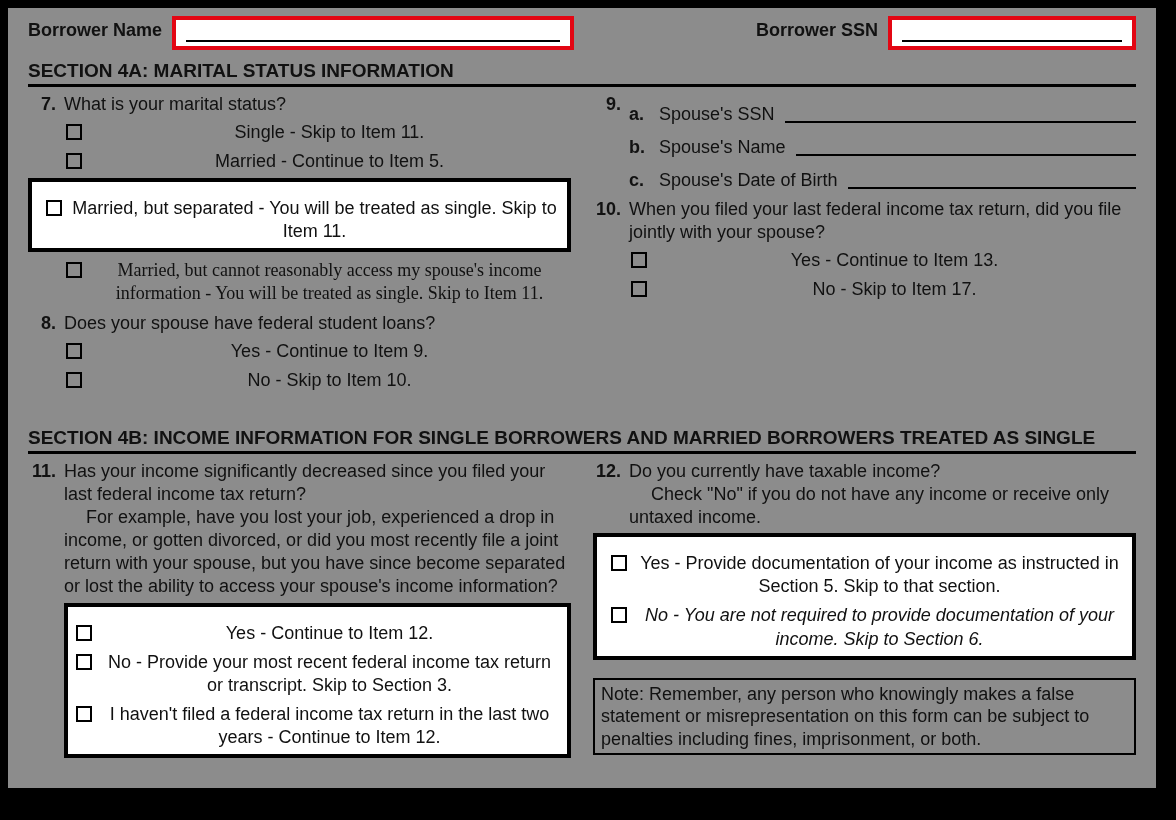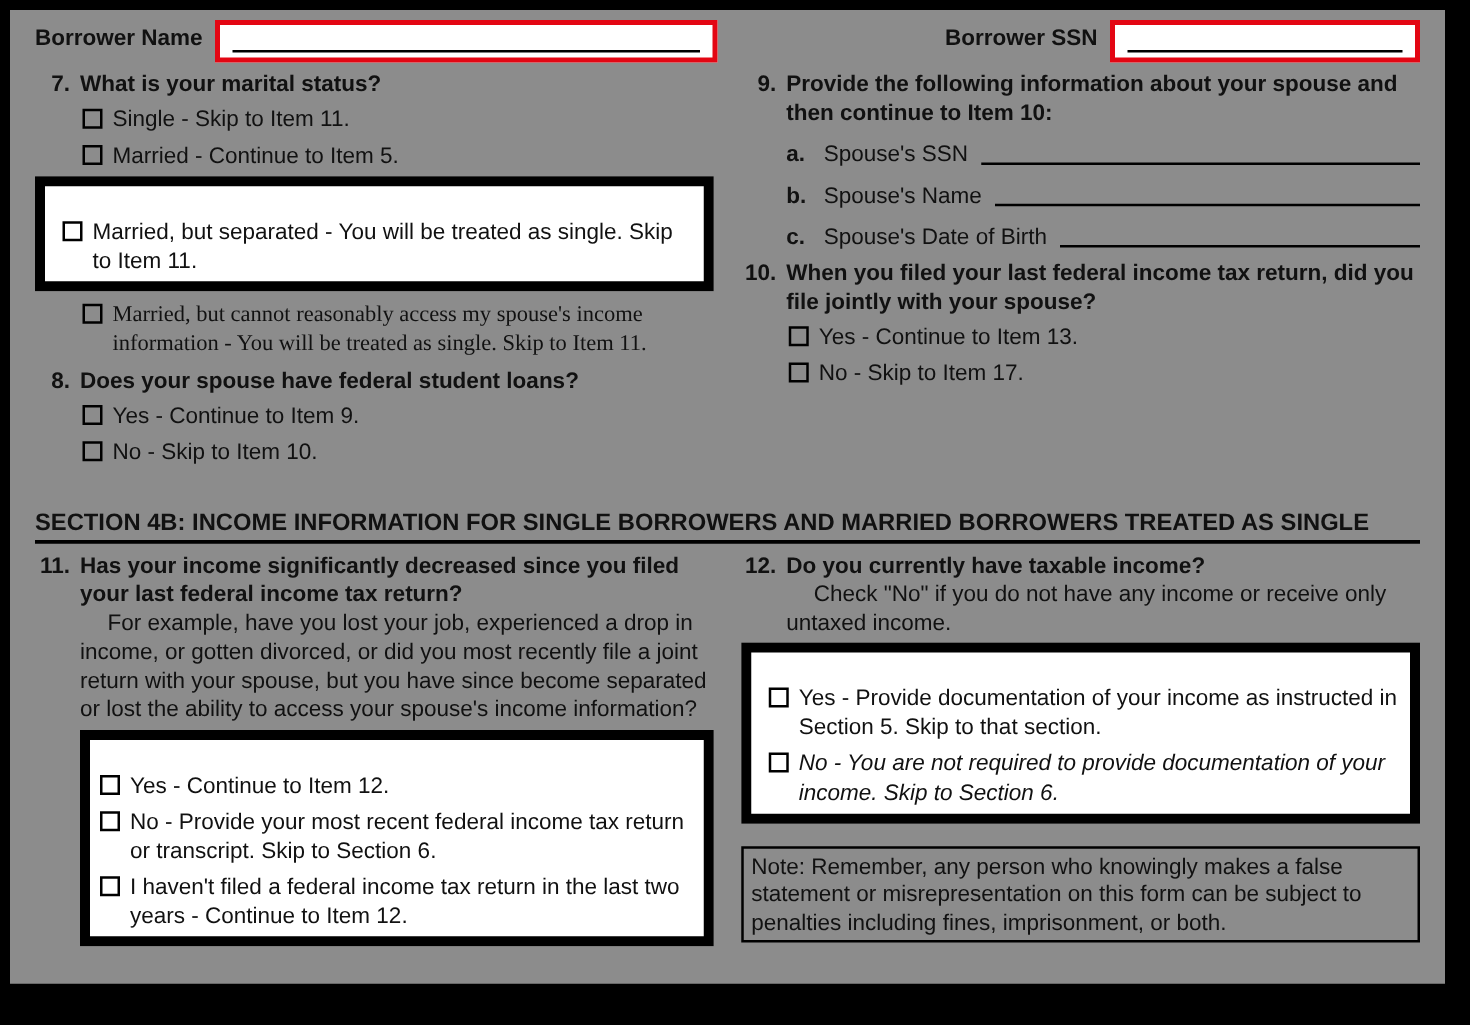--- a/index.html
+++ b/index.html
@@ -76,21 +76,21 @@
     margin-top: 6px;
     font-size: 18px;
     line-height: 1.28;
   }
   .q .num {
     width: 28px;
     font-weight: 700;
     text-align: right;
   }
   .q .body { flex: 1; }
-  .q .body .prompt { font-weight: 700; }
+  .q .body .prompt { font-weight: 400; }
   .q .note { font-weight: 400; }
 
   .opts { margin-top: 4px; }
   .opt {
     display: flex;
     align-items: flex-start;
     gap: 8px;
     font-size: 18px;
     line-height: 1.28;
     margin-top: 4px;
@@ -98,26 +98,26 @@
   }
   .opt .cb {
     width: 16px;
     height: 16px;
     border: 2px solid #000;
     flex: 0 0 auto;
     margin-top: 3px;
     box-sizing: border-box;
     background: transparent;
   }
-  .opt .lbl { flex: 1; }
+  .opt .lbl { flex: 1; text-align: center; }
 
   .hl-group {
     background: #fff;
-    border: 8px solid #000000;
-    padding: 20px 6px 4px 6px;
+    border: 4px solid #000000;
+    padding: 10px 6px 4px 6px;
     margin-top: 4px;
   }
   .hl-group .opt .cb { background: #fff; }
 
   .sub-list { margin-top: 6px; }
   .sub-row {
     display: flex;
     align-items: flex-end;
     gap: 10px;
     font-size: 18px;
@@ -154,20 +154,21 @@
     </div>
     <div style="flex:1"></div>
     <div class="header-block">
       <div class="header-label">Borrower SSN</div>
       <div class="hl-box ssn-box">
         <div class="underline"></div>
       </div>
     </div>
   </div>
 
+  <div class="section-title">SECTION 4A: MARITAL STATUS INFORMATION</div>
 
   <div class="cols">
 
     <div class="col">
 
       <div class="q">
         <div class="num">7.</div>
         <div class="body">
           <div class="prompt">What is your marital status?</div>
           <div class="opts">
@@ -219,21 +220,20 @@
         </div>
       </div>
 
     </div>
 
     <div class="col">
 
       <div class="q">
         <div class="num">9.</div>
         <div class="body">
-          <div class="prompt">Provide the following information about your spouse and then continue to Item 10:</div>
           <div class="sub-list">
             <div class="sub-row">
               <div class="letter">a.</div>
               <div class="slabel">Spouse's SSN</div>
               <div class="sublank"></div>
             </div>
             <div class="sub-row">
               <div class="letter">b.</div>
               <div class="slabel">Spouse's Name</div>
               <div class="sublank"></div>
@@ -281,21 +281,21 @@
         </div>
       </div>
 
       <div class="hl-group" style="margin-left:36px;">
         <div class="opt">
           <div class="cb"></div>
           <div class="lbl">Yes - Continue to Item 12.</div>
         </div>
         <div class="opt">
           <div class="cb"></div>
-          <div class="lbl">No - Provide your most recent federal income tax return or transcript. Skip to Section 6.</div>
+          <div class="lbl">No - Provide your most recent federal income tax return or transcript. Skip to Section 3.</div>
         </div>
         <div class="opt">
           <div class="cb"></div>
           <div class="lbl">I haven't filed a federal income tax return in the last two years - Continue to Item 12.</div>
         </div>
       </div>
 
     </div>
 
     <div class="col">

